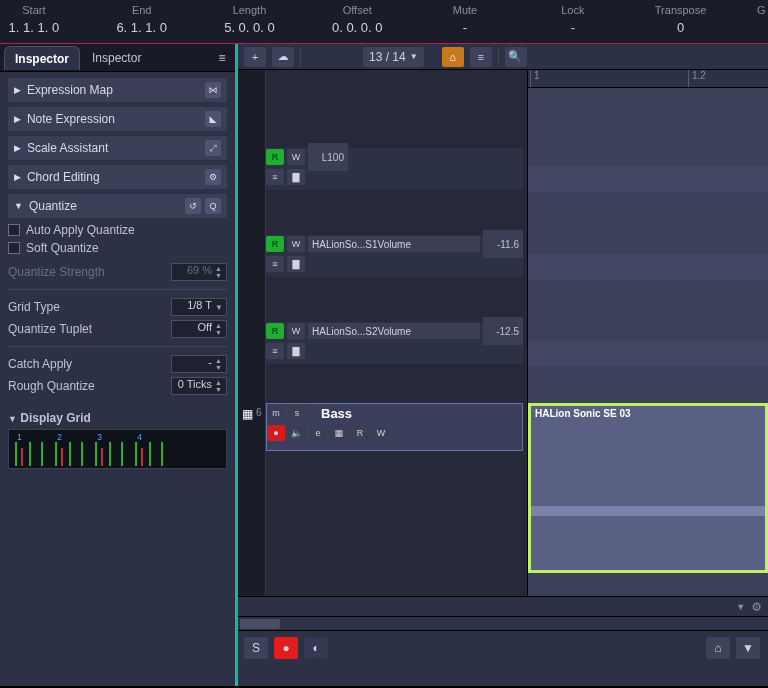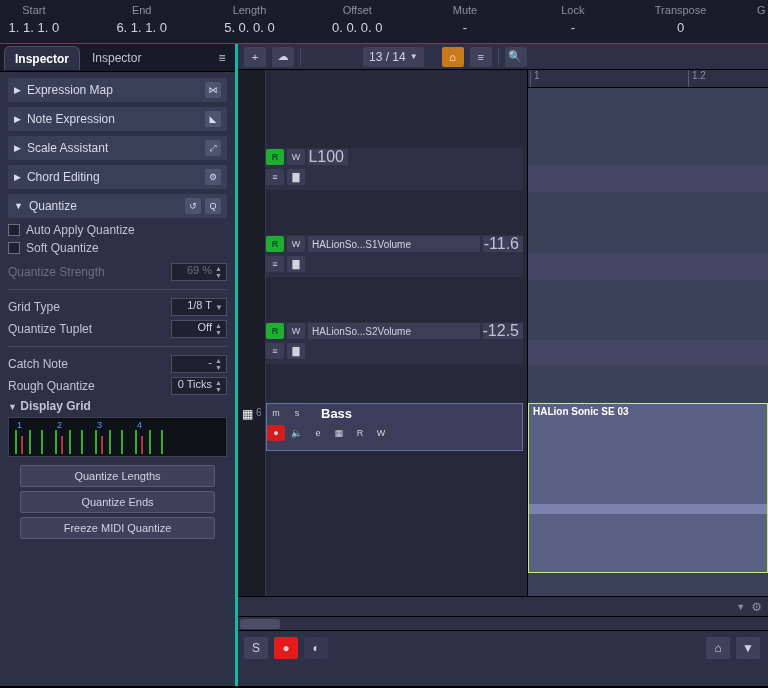--- a/index.html
+++ b/index.html
@@ -61,31 +61,31 @@
   .tracks-and-arrange { flex:1; display:flex; overflow:hidden;}
   .trackslist { width:290px; background:#26293a; border-right:1px solid #000; position:relative; overflow:hidden;}
   .trackslist .gutter { position:absolute; left:0; top:0; bottom:0; width:28px; background:#1a1c27; border-right:1px solid #34384c;}
   .track { position:absolute; left:28px; right:4px; background:#2d3146; }
   .track .trow1 { display:flex; align-items:center; gap:3px; height:18px; }
   .track .trow2 { display:flex; align-items:center; gap:3px; height:18px; margin-top:2px;}
   .tinybtn { width:18px; height:16px; background:#3a3f55; border-radius:2px; display:flex; align-items:center; justify-content:center; font-size:9px; color:#cfd3e0;}
   .tinybtn.green { background:#1fae2f; color:#052; font-weight:bold;}
   .tinybtn.red { background:#d21d1d;}
   .trname { flex:1; height:16px; background:#3a3f55; padding:0 4px; display:flex; align-items:center; font-size:10px; color:#cfd3e0; overflow:hidden; white-space:nowrap;}
-  .trval { width:40px; height:16px; background:#3a3f55; padding:0 4px; display:flex; align-items:center; justify-content:flex-end; font-size:16px;}
+  .trval { width:40px; height:28px; background:#3a3f55; padding:0 4px; display:flex; align-items:center; justify-content:flex-end; font-size:10px;}
 
   .track.big { background:#3b3f5c;}
   .track.big .title { font-weight:bold; color:#fff; font-size:13px;padding-left:12px;}
 
   .arrange { flex:1; background:#3c415a; position:relative; overflow:hidden;}
   .arrange .ruler { height:18px; background:#2d3146; border-bottom:1px solid #000; display:flex; font-size:10px; color:#8a8f9e; position:relative;}
   .arrange .ruler .mk { position:absolute; top:0; height:100%; border-left:1px solid #555b76; padding-left:3px;}
   .lanebg { position:absolute; left:0; right:0; }
   .lanebg.light { background:#424663; }
-  .clip { position:absolute; left:0; right:0; background:#5a5f84; border:1px solid #bef264;}
+  .clip { position:absolute; left:0; right:0; background:#5a5f84; border:3px solid #bef264;}
   .clip .cliptitle { font-size:10px; color:#fff; font-weight:bold; padding:2px 4px;}
   .clip .stripe { position:absolute; left:0; right:0; height:10px; background:#7d82ac;}
 
   .gearrow { height:20px; background:#2d3146; display:flex; align-items:center; justify-content:flex-end; padding:0 6px; border-top:1px solid #000; gap:6px;}
 
   .bottompanel { height:56px; background:#2d3146; border-top:1px solid #000; display:flex; align-items:flex-start; padding:6px; gap:6px; position:relative;}
   .bigbtn { width:24px; height:22px; background:#3d425a; border-radius:2px; display:flex; align-items:center; justify-content:center; color:#cfd3e0;}
   .bigbtn.rec { background:#e31b1b;}
   .bottompanel .rightside { position:absolute; right:8px; top:6px; display:flex; gap:6px;}
   
@@ -192,35 +192,35 @@
       <div class="row">
           <span>Quantize Tuplet</span>
         <div class="spinwrap">
             <div class="fld">Off</div>
             <div class="caret">▲<br>▼</div>
           </div>
         </div>
 
       <hr class="sep">
       <div class="row">
-          <span>Catch Note</span>
+          <span>Catch Apply</span>
         <div class="spinwrap">
             <div class="fld">-</div>
             <div class="caret">▲<br>▼</div>
           </div>
         </div>
       <div class="row">
           <span>Rough Quantize</span>
         <div class="spinwrap">
             <div class="fld" style="width:56px">0 Ticks</div>
             <div class="caret">▲<br>▼</div>
           </div>
         </div>
 
-      <div style="margin-top:4px; font-size:12px;"><span class="arrow" style="font-size:9px;">▼</span> <b>Display Grid</b></div>
+      <div style="margin-top:16px; font-size:12px;"><span class="arrow" style="font-size:9px;">▼</span> <b>Display Grid</b></div>
       <div class="dispgrid">
         <div style="position:absolute;left:8px;top:2px;font-size:9px;color:#4aa0ff">1</div>
         <div style="position:absolute;left:48px;top:2px;font-size:9px;color:#4aa0ff">2</div>
         <div style="position:absolute;left:88px;top:2px;font-size:9px;color:#4aa0ff">3</div>
         <div style="position:absolute;left:128px;top:2px;font-size:9px;color:#4aa0ff">4</div>
         <div style="position:absolute;left:6px;bottom:2px;top:12px;width:2px;background:#2fae2f"></div>
         <div style="position:absolute;left:12px;bottom:2px;top:18px;width:2px;background:#b33"></div>
         <div style="position:absolute;left:20px;bottom:2px;top:12px;width:2px;background:#2fae2f"></div>
         <div style="position:absolute;left:32px;bottom:2px;top:12px;width:2px;background:#2fae2f"></div>
         <div style="position:absolute;left:46px;bottom:2px;top:12px;width:2px;background:#2fae2f"></div>
@@ -230,25 +230,20 @@
         <div style="position:absolute;left:86px;bottom:2px;top:12px;width:2px;background:#2fae2f"></div>
         <div style="position:absolute;left:92px;bottom:2px;top:18px;width:2px;background:#b33"></div>
         <div style="position:absolute;left:100px;bottom:2px;top:12px;width:2px;background:#2fae2f"></div>
         <div style="position:absolute;left:112px;bottom:2px;top:12px;width:2px;background:#2fae2f"></div>
         <div style="position:absolute;left:126px;bottom:2px;top:12px;width:2px;background:#2fae2f"></div>
         <div style="position:absolute;left:132px;bottom:2px;top:18px;width:2px;background:#b33"></div>
         <div style="position:absolute;left:140px;bottom:2px;top:12px;width:2px;background:#2fae2f"></div>
         <div style="position:absolute;left:152px;bottom:2px;top:12px;width:2px;background:#2fae2f"></div>
       </div>
 
-      <div class="btnstack">
-        <button>Quantize Lengths</button>
-        <button>Quantize Ends</button>
-        <button>Freeze MIDI Quantize</button>
-      </div>
     </div>
   </div>
 
   <div class="timeline-col">
     <div class="toolbar">
       <div class="tb-btn">+</div>
       <div class="tb-btn">☁</div>
       <div class="divv"></div>
       <div style="flex:0 0 50px"></div>
       <div class="tb-label">

